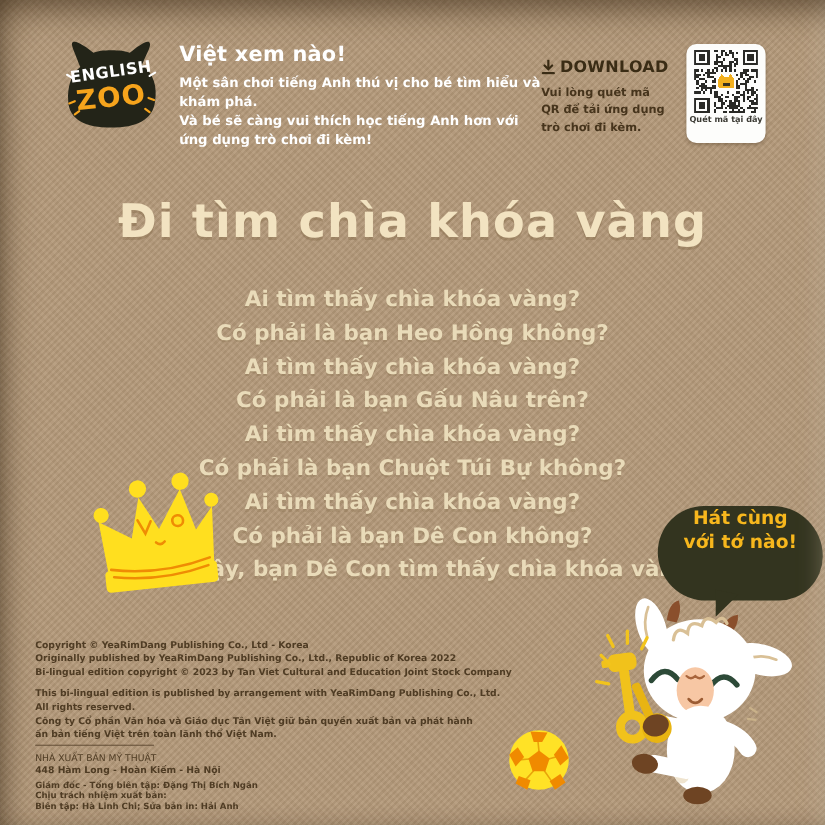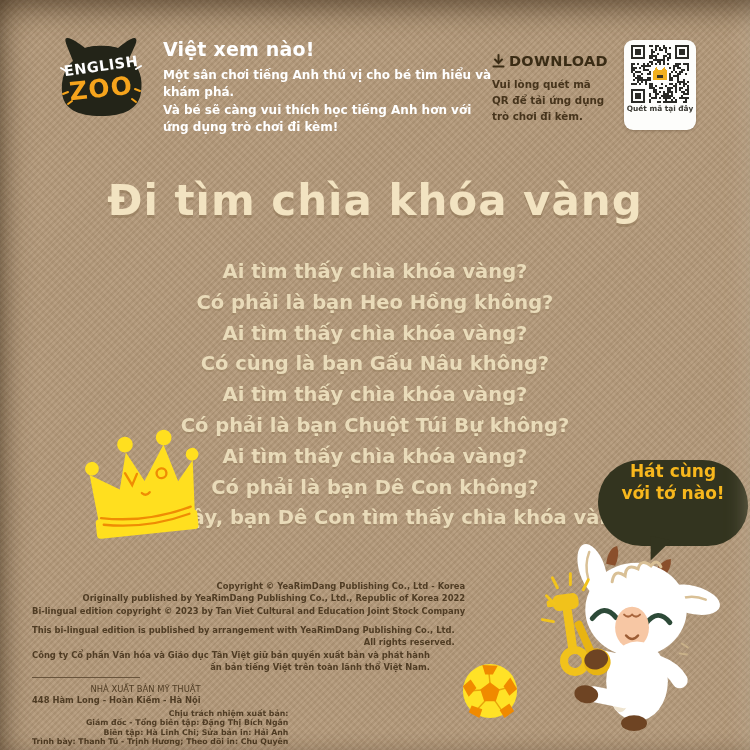--- a/index.html
+++ b/index.html
@@ -49,21 +49,21 @@
   .bubble{position:absolute;left:598px;top:460px;width:150px;height:86px;background:#33341f;
     border-radius:46px 50px 44px 48px;z-index:3;}
   .bubble .txt{text-align:center;color:#f7b71d;font-weight:bold;
     font-size:17px;line-height:1.3;}
   .bubble .tail{position:absolute;left:50px;bottom:-16px;width:0;height:0;
     border-left:5px solid transparent;border-right:16px solid transparent;
     border-top:24px solid #33341f;transform:rotate(12deg);}
   .goat{position:absolute;left:540px;top:536px;z-index:2;}
   .ball{position:absolute;left:461px;top:662px;}
   
-  .colo{position:absolute;left:32px;color:#4f3c24;font-weight:600;text-align:right;}
+  .colo{position:absolute;left:32px;color:#4f3c24;font-weight:600;}
   .c1{top:580px;font-size:8.4px;line-height:12.4px;}
   .c2{top:624px;font-size:8.4px;line-height:12.4px;}
   .c3{top:650px;font-size:8.4px;line-height:11.5px;}
   .divider{position:absolute;left:32px;top:677px;width:108px;height:1.2px;background:#5d4931;opacity:.85;}
   .c4{top:684px;font-size:8.4px;line-height:10.8px;}
   .c4 .pub-name{font-weight:normal;}
   .c5{top:709px;font-size:7.8px;line-height:9.4px;}
 </style>
 </head>
 <body>
@@ -137,21 +137,21 @@
     </svg>
     <div class="qr-caption">Quét mã tại đây</div>
   </div>
 
   <div class="title">Đi tìm chìa khóa vàng</div>
 
   <div class="lyrics">
     <div>Ai tìm thấy chìa khóa vàng?</div>
     <div>Có phải là bạn Heo Hồng không?</div>
     <div>Ai tìm thấy chìa khóa vàng?</div>
-    <div>Có cùng là bạn Gấu Nâu không?</div>
+    <div>Có phải là bạn Gấu Nâu trên?</div>
     <div>Ai tìm thấy chìa khóa vàng?</div>
     <div>Có phải là bạn Chuột Túi Bự không?</div>
     <div>Ai tìm thấy chìa khóa vàng?</div>
     <div>Có phải là bạn Dê Con không?</div>
     <div>Đúng vậy, bạn Dê Con tìm thấy chìa khóa vàng!</div>
   </div>
 
   <div class="crown">
     <svg width="128" height="106" viewBox="0 0 130 108">
       <g fill="#ffdf1f">
@@ -254,20 +254,19 @@
   <div class="colo c3">
     <div>Công ty Cổ phần Văn hóa và Giáo dục Tân Việt giữ bản quyền xuất bản và phát hành</div>
     <div>ấn bản tiếng Việt trên toàn lãnh thổ Việt Nam.</div>
   </div>
   <div class="divider"></div>
   <div class="colo c4">
     <div class="pub-name">NHÀ XUẤT BẢN MỸ THUẬT</div>
     <div>448 Hàm Long - Hoàn Kiếm - Hà Nội</div>
   </div>
   <div class="colo c5">
+    <div>Giám đốc - Tổng biên tập: Đặng Thị Bích Ngân</div>
     <div>Chịu trách nhiệm xuất bản:</div>
-    <div>Giám đốc - Tổng biên tập: Đặng Thị Bích Ngân</div>
     <div>Biên tập: Hà Linh Chi; Sửa bản in: Hải Anh</div>
-    <div>Trình bày: Thanh Tú - Trịnh Hương; Theo dõi in: Chu Quyên</div>
   </div>
 
   <div class="edge-shadow"></div>
 </div>
 
 </body></html>

